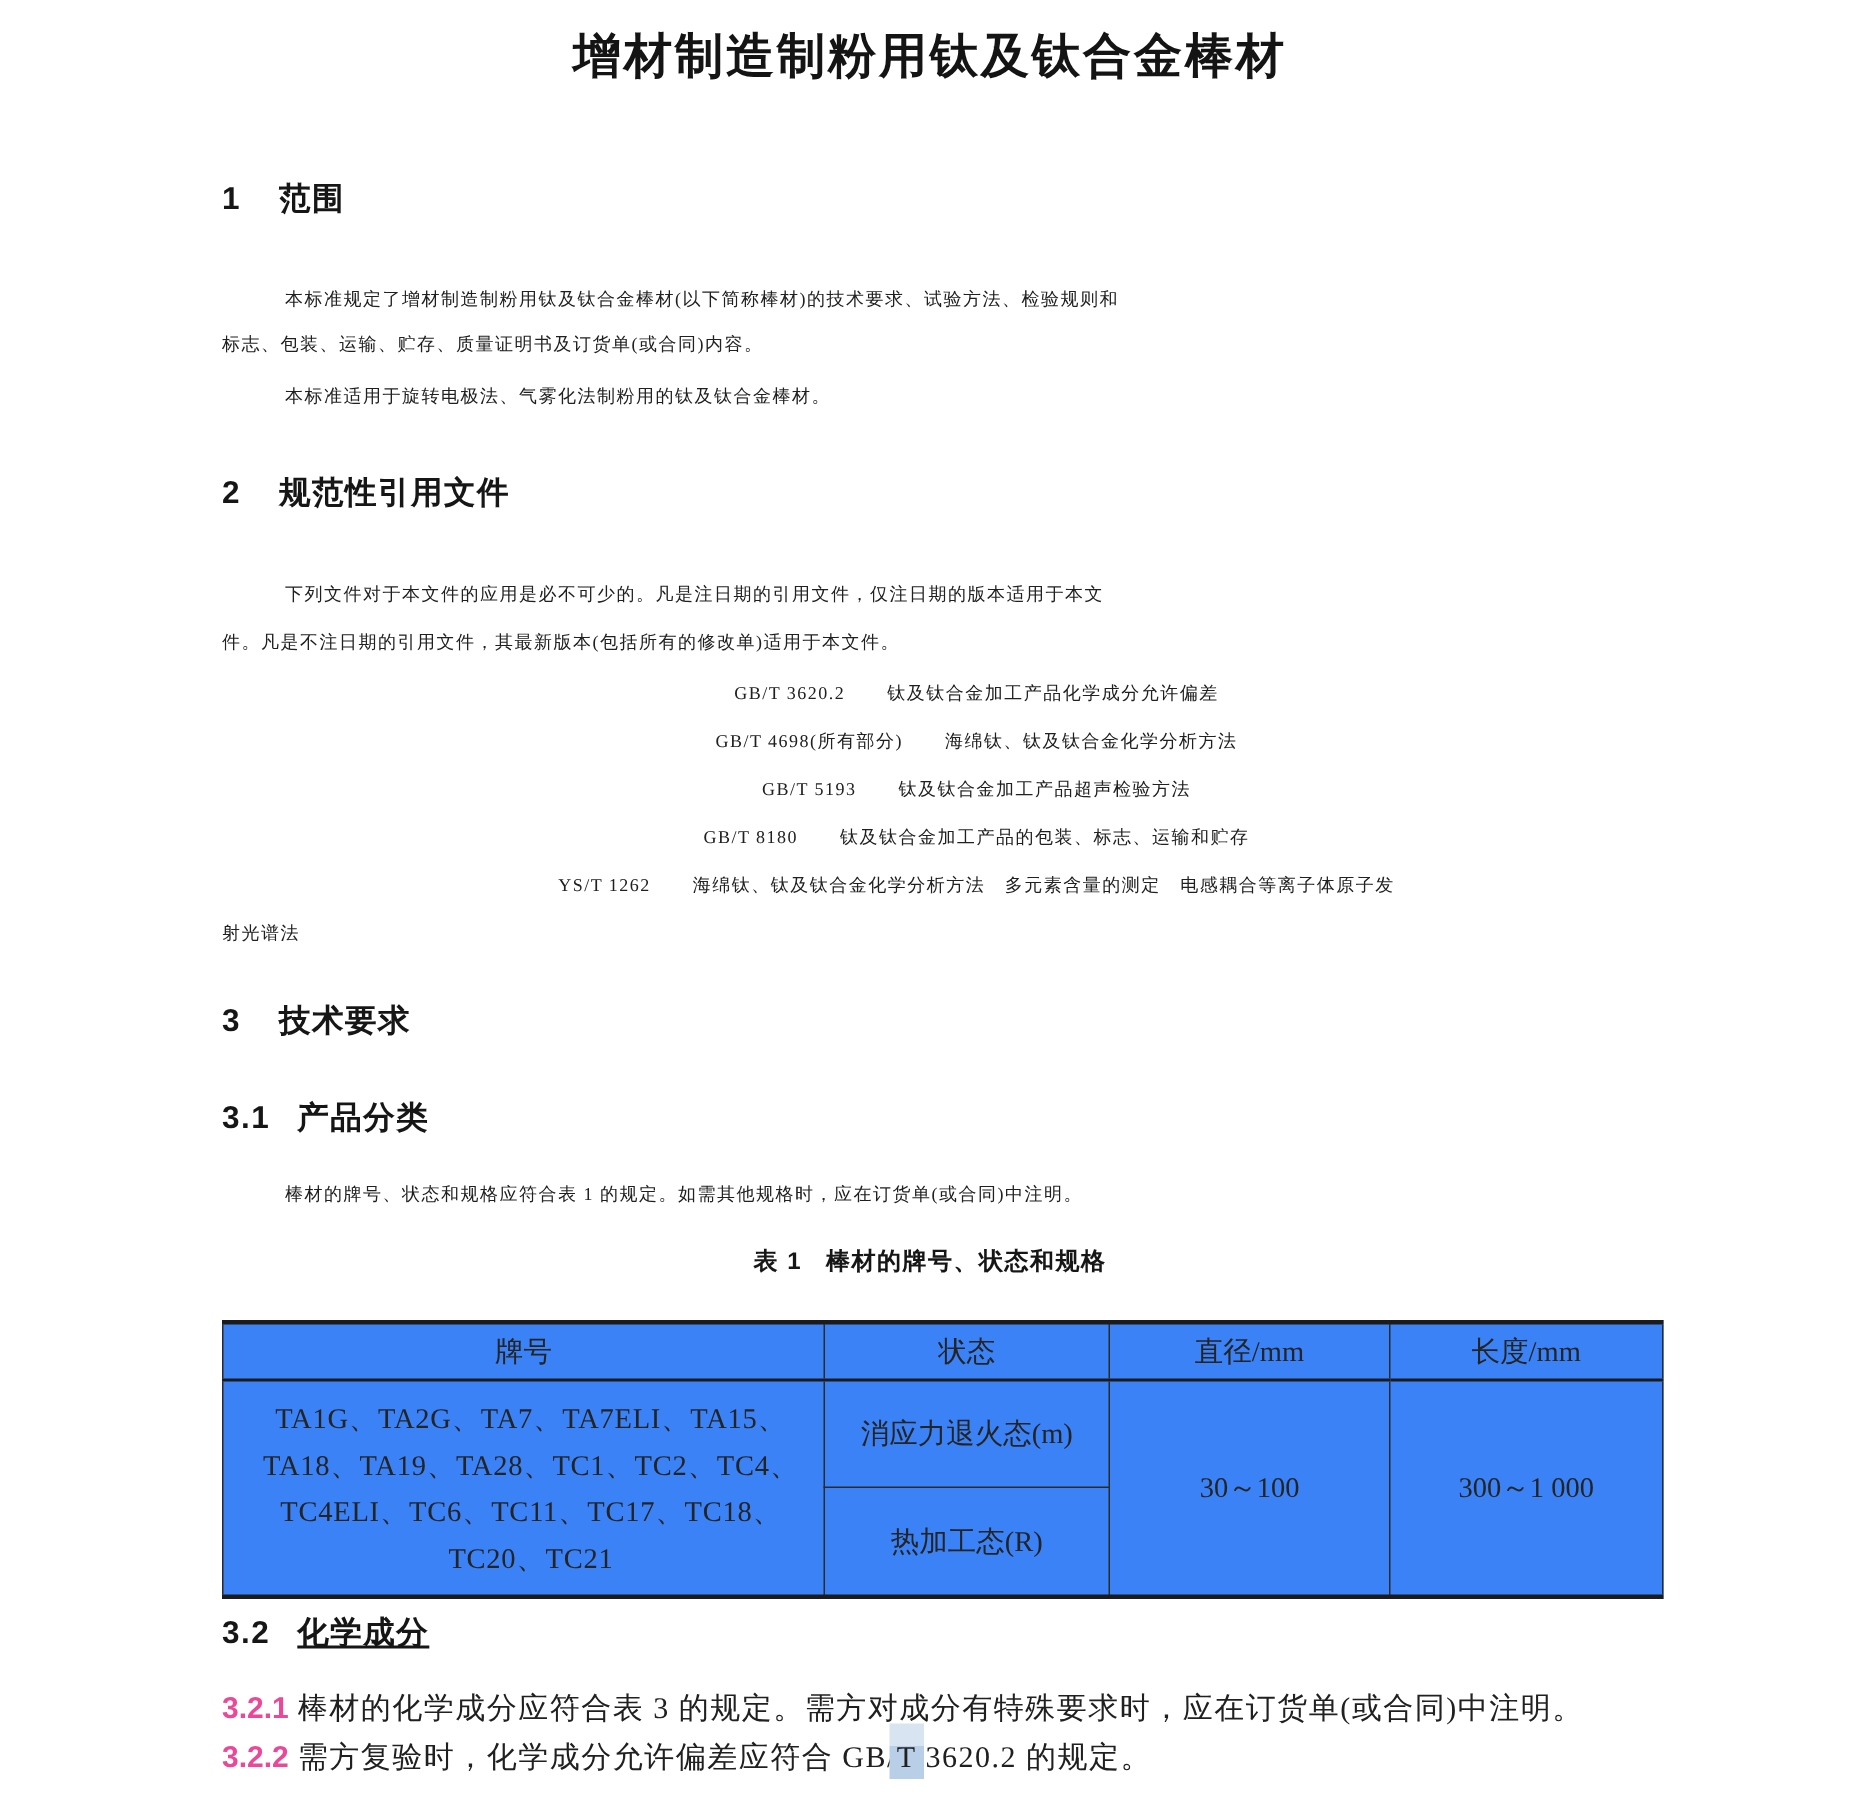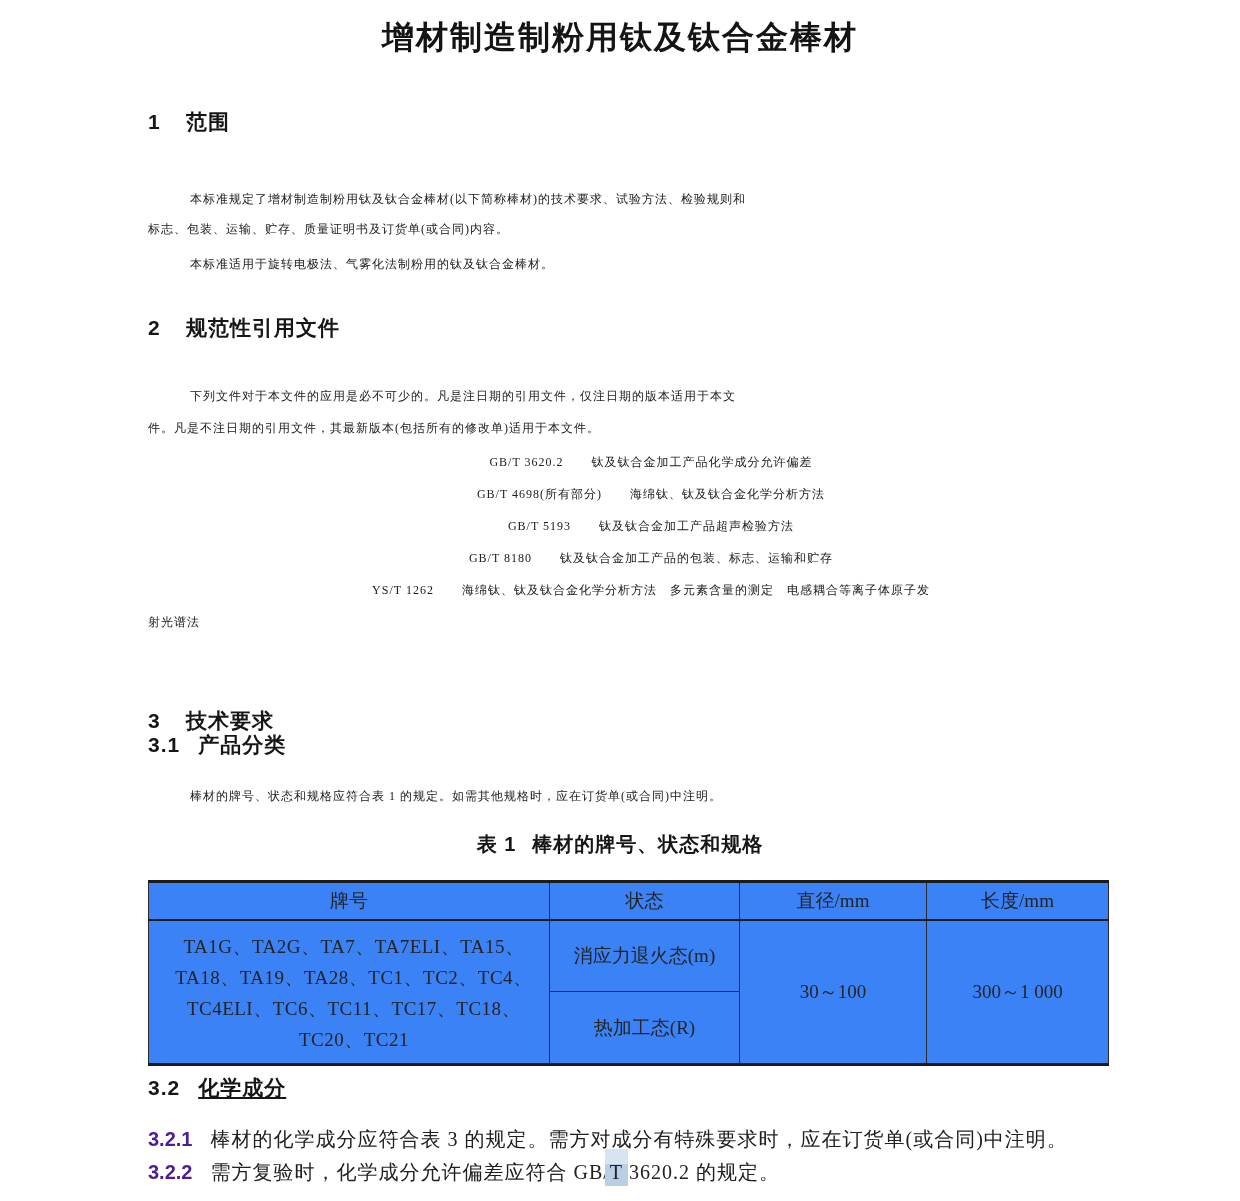--- a/index.html
+++ b/index.html
@@ -43,21 +43,21 @@
   .line{white-space:nowrap;}
   .indent{padding-left:42px;}
   .tight{line-height:30px;}
   .ref-line{white-space:nowrap;padding-left:46px;height:32px;text-align:center;}
   .ref-title{margin-left:28px;}
   .tbl-caption{
     top:831px;left:0;width:1240px;
     text-align:center;
     font-family:"Liberation Sans","DejaVu Sans",sans-serif;
     font-weight:bold;
-    font-size:20px;
+    font-size:16px;
     letter-spacing:1px;
     color:#161616;
   }
   table.t1{
     top:880px;left:148px;
     width:960px;
     border-collapse:collapse;
     table-layout:fixed;
     font-size:19px;
     color:#242424;
@@ -86,37 +86,37 @@
     font-size:20px;
     letter-spacing:1px;
     line-height:30px;
     white-space:nowrap;
     color:#202020;
   }
   .clause .cnum{
     font-family:"Liberation Sans","DejaVu Sans",sans-serif;
     font-weight:bold;
     letter-spacing:0;
-    margin-right:18px;
-    color:#4c1d95;
+    margin-right:6px;
+    color:#ec4899;
   }
   .hl{
     background:linear-gradient(180deg,#d9e4f2 0%,#d9e4f2 40%,#b9cfe8 40%,#b9cfe8 100%);
     padding:12px 5px 3px 5px;
     margin:-12px -5px -3px -5px;
   }
 </style>
 </head>
 <body>
 
 <div class="page">
 
   <div class="abs doc-title">增材制造制粉用钛及钛合金棒材</div>
 
-  <div class="abs sec-h" style="top:108px;">
+  <div class="abs sec-h" style="top:118px;">
     <span class="num">1</span><span>范围</span>
   </div>
 
   <div class="abs body-block tight" style="top:184px;">
     <div class="line indent">本标准规定了增材制造制粉用钛及钛合金棒材(以下简称棒材)的技术要求、试验方法、检验规则和</div>
     <div class="line">标志、包装、运输、贮存、质量证明书及订货单(或合同)内容。</div>
   </div>
 
   <div class="abs body-block" style="top:248px;">
     <div class="line indent">本标准适用于旋转电极法、气雾化法制粉用的钛及钛合金棒材。</div>
@@ -143,21 +143,21 @@
     </div>
     <div class="ref-line">
       <span>GB/T 8180</span><span class="ref-title">钛及钛合金加工产品的包装、标志、运输和贮存</span>
     </div>
     <div class="ref-line">
       <span>YS/T 1262</span><span class="ref-title">海绵钛、钛及钛合金化学分析方法　多元素含量的测定　电感耦合等离子体原子发</span>
     </div>
     <div class="line">射光谱法</div>
   </div>
 
-  <div class="abs sec-h" style="top:707px;">
+  <div class="abs sec-h" style="top:666px;">
     <span class="num">3</span><span>技术要求</span>
   </div>
 
   <div class="abs sec-h sub" style="top:731px;">
     <span class="num">3.1</span><span>产品分类</span>
   </div>
 
   <div class="abs body-block" style="top:780px;">
     <div class="line indent">棒材的牌号、状态和规格应符合表 1 的规定。如需其他规格时，应在订货单(或合同)中注明。</div>
   </div>

